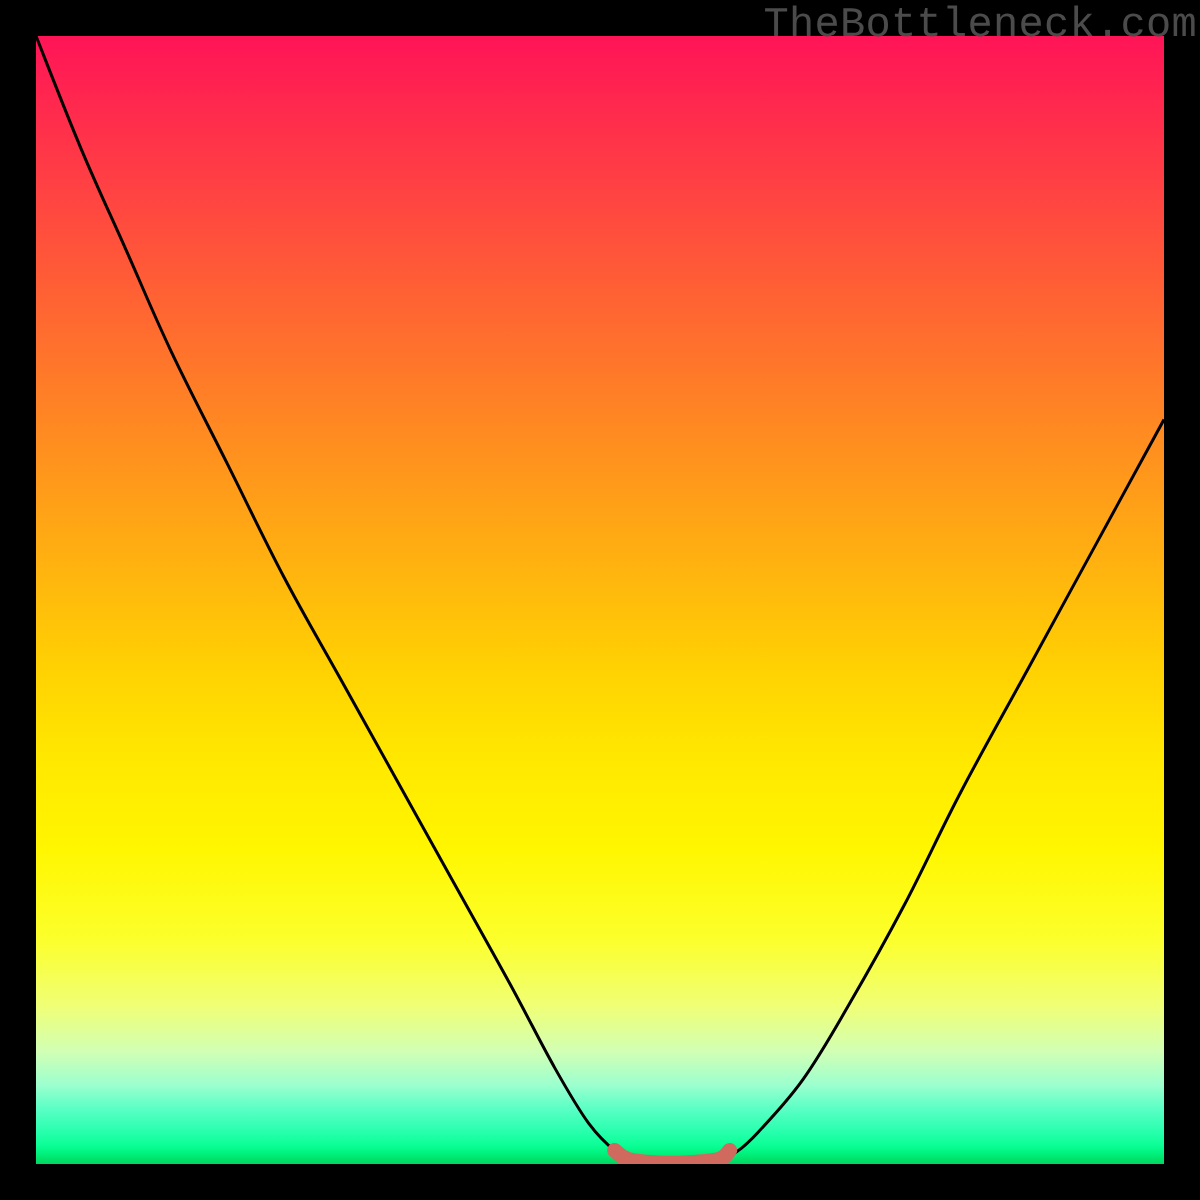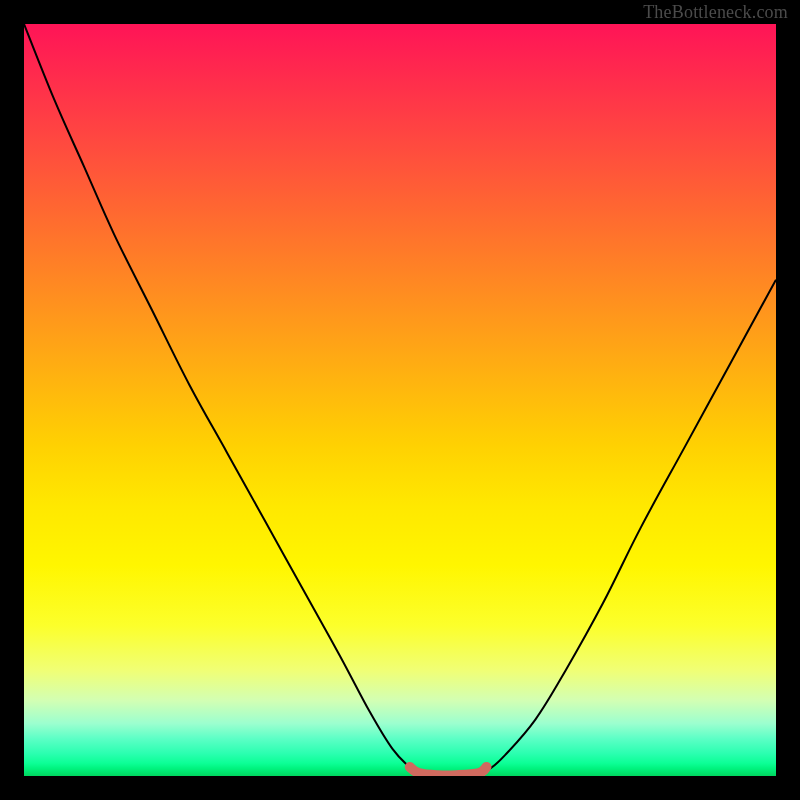--- a/index.html
+++ b/index.html
@@ -40,23 +40,23 @@
       #5dffc6 95%,
       #2bffb0 97%,
       #0cff96 98.3%,
       #00f37e 99%,
       #00d65f 100%
     );
   }
   .watermark {
     position: absolute;
     top: 2px;
-    right: 12px;
-    font-family: Liberation Serif, serif;
-    font-size: 18px;
+    right: 2px;
+    font-family: Liberation Mono, monospace;
+    font-size: 28px;
     color: #4b4b4b;
     letter-spacing: 0.2px;
     user-select: none;
   }
   svg.curve {
     position: absolute;
     left: 0;
     top: 0;
     width: 752px;
     height: 752px;

